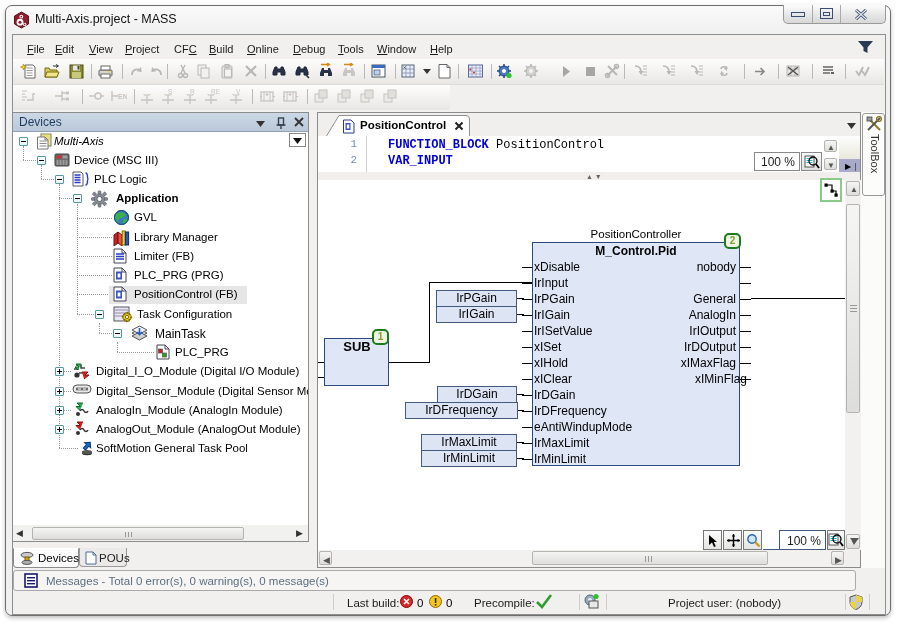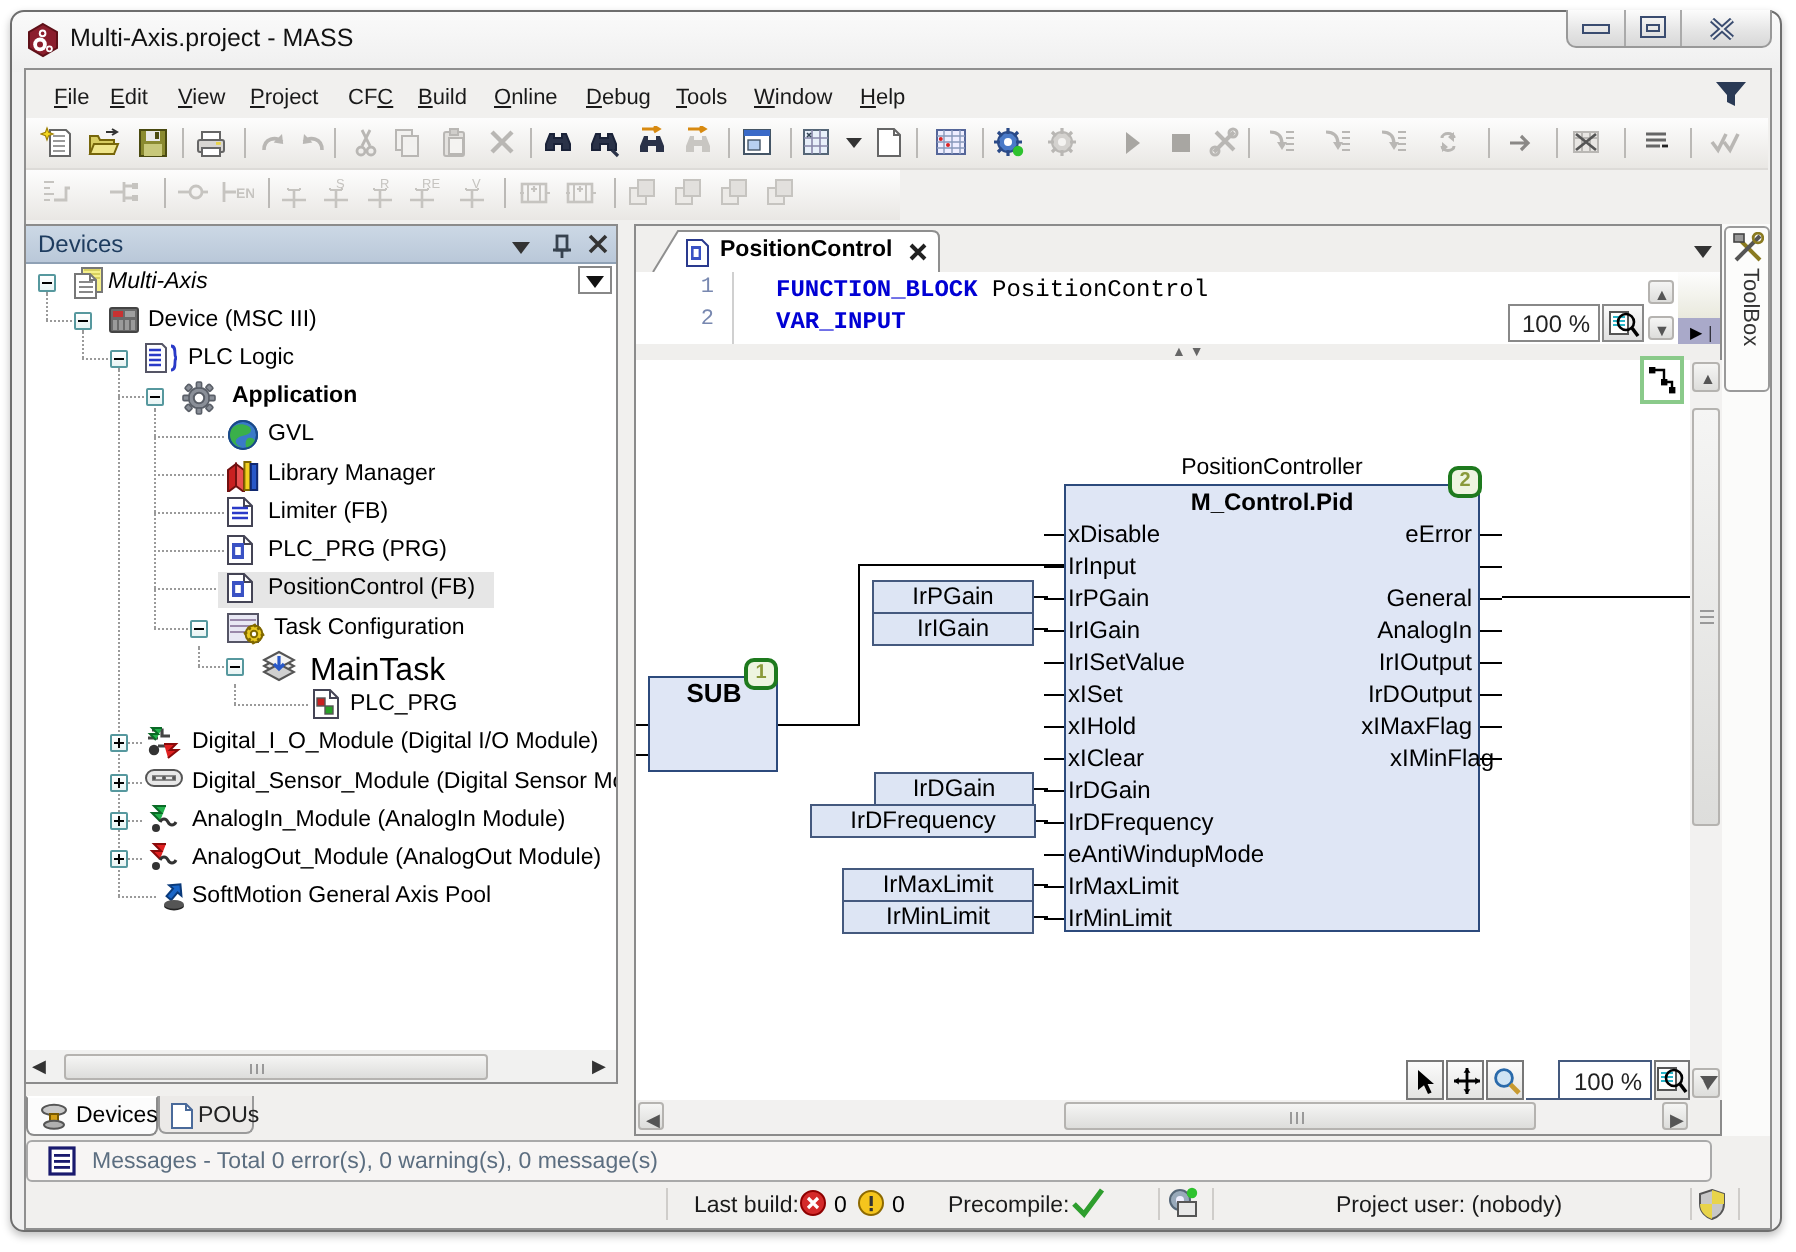--- a/index.html
+++ b/index.html
@@ -445,21 +445,21 @@
       <i></i>
     </div>
 <div class="a" style="left:118px;top:193px">
       <svg width="17" height="16" viewBox="0 0 17 16">
 <path d="M1 8 L8.5 4 L16 8 L8.5 12 Z" fill="#e8e8e8" stroke="#555"></path>
 <path d="M1 11 L8.5 7 L16 11 L8.5 15 Z" fill="#d0d0d0" stroke="#555"></path>
 <path d="M1 5 L8.5 1 L16 5 L8.5 9 Z" fill="#f4f4f4" stroke="#555"></path>
 <path d="M8.5 3 l0 6 M6 7 l2.5 2.5 L11 7" stroke="#2858c8" stroke-width="1.6" fill="none"></path>
       </svg>
     </div>
-<div class="a" style="left:142px;top:195px;font-size:16px;color:#000;white-space:nowrap">MainTask</div>
+<div class="a" style="left:142px;top:195px;font-size:12px;color:#000;white-space:nowrap">MainTask</div>
 <div class="a" style="left:142px;top:212px">
       <svg width="15" height="16" viewBox="0 0 15 16">
 <path d="M2 1 L10 1 L14 5 L14 15 L2 15 Z" fill="#fff" stroke="#445"></path>
 <path d="M10 1 L10 5 L14 5" fill="none" stroke="#445"></path>
 <rect x="3.5" y="5" width="4" height="4" fill="#c82020" stroke="#555" stroke-width=".7"></rect>
 <rect x="7.5" y="9" width="4" height="4" fill="#28a028" stroke="#555" stroke-width=".7"></rect>
       </svg>
     </div>
 <div class="a" style="left:162px;top:214px;font-size:11.5px;color:#000;white-space:nowrap">PLC_PRG</div>
 <div class="a exp p" style="left:42px;top:235px">
@@ -514,21 +514,21 @@
       </svg>
     </div>
 <div class="a" style="left:83px;top:291px;font-size:11.5px;color:#000;white-space:nowrap">AnalogOut_Module (AnalogOut Module)</div>
 <div class="a" style="left:67px;top:308px">
       <svg width="14" height="16" viewBox="0 0 14 16">
 <path d="M7 1 L11 5 L8.5 5 L8.5 10 L5.5 10 L5.5 5 L3 5 Z" fill="#1a66c8" stroke="#0a3a7a" transform="rotate(40 7 6)"></path>
 <ellipse cx="7" cy="13" rx="5" ry="2.2" fill="#222"></ellipse>
 <ellipse cx="7" cy="12.2" rx="5" ry="2.2" fill="#555"></ellipse>
       </svg>
     </div>
-<div class="a" style="left:83px;top:310px;font-size:11.5px;color:#000;white-space:nowrap">SoftMotion General Axis Pool</div>
+<div class="a" style="left:83px;top:310px;font-size:11.5px;color:#000;white-space:nowrap">SoftMotion General Task Pool</div>
 <div class="a" style="left:276px;top:1px;width:17px;height:14px;background:#fff;border:1px solid #888">
       <svg class="a" style="left:3px;top:4px" width="9" height="6" viewBox="0 0 9 6">
         <path d="M0 0 L9 0 L4.5 6 Z" fill="#111"></path>
       </svg>
     </div>
 </div>
 <div class="a" style="left:13px;top:525px;width:295px;height:16px;background:#f1f1f0"></div>
 <div class="a" style="left:16px;top:528px;width:12px;height:12px;font-size:9px;color:#333">◀</div>
 <div class="a" style="left:296px;top:528px;width:12px;height:12px;font-size:9px;color:#333">▶</div>
 <div class="a scrlh" style="left:32px;top:527px;width:212px;height:13px">
@@ -686,21 +686,21 @@
 <div class="a pin" style="left:216px;top:127px">IrIGain</div>
 <div class="a pin" style="left:216px;top:143px">IrISetValue</div>
 <div class="a pin" style="left:216px;top:159px">xISet</div>
 <div class="a pin" style="left:216px;top:175px">xIHold</div>
 <div class="a pin" style="left:216px;top:191px">xIClear</div>
 <div class="a pin" style="left:216px;top:207px">IrDGain</div>
 <div class="a pin" style="left:216px;top:223px">IrDFrequency</div>
 <div class="a pin" style="left:216px;top:239px">eAntiWindupMode</div>
 <div class="a pin" style="left:216px;top:255px">IrMaxLimit</div>
 <div class="a pin" style="left:216px;top:271px">IrMinLimit</div>
-<div class="a pin" style="left:215px;top:79px;width:203px;text-align:right">eError</div>
+<div class="a pin" style="left:215px;top:79px;width:203px;text-align:right">nobody</div>
 <div class="a pin" style="left:215px;top:111px;width:203px;text-align:right">General</div>
 <div class="a pin" style="left:215px;top:127px;width:203px;text-align:right">AnalogIn</div>
 <div class="a pin" style="left:215px;top:143px;width:203px;text-align:right">IrIOutput</div>
 <div class="a pin" style="left:215px;top:175px;width:203px;text-align:right">xIMaxFlag</div>
 <div class="a pin" style="left:215px;top:159px;width:203px;text-align:right">IrDOutput</div>
 <div class="a pin" style="left:215px;top:191px;width:214px;text-align:right">xIMinFlag</div>
 <div class="a ibox" style="left:118px;top:110px;width:81px;height:17px;line-height:15px">IrPGain</div>
 <div class="a ibox" style="left:118px;top:126px;width:81px;height:17px;line-height:15px">IrIGain</div>
 <div class="a ibox" style="left:119px;top:206px;width:80px;height:17px;line-height:15px">IrDGain</div>
 <div class="a ibox" style="left:87px;top:222px;width:113px;height:17px;line-height:15px">IrDFrequency</div>

